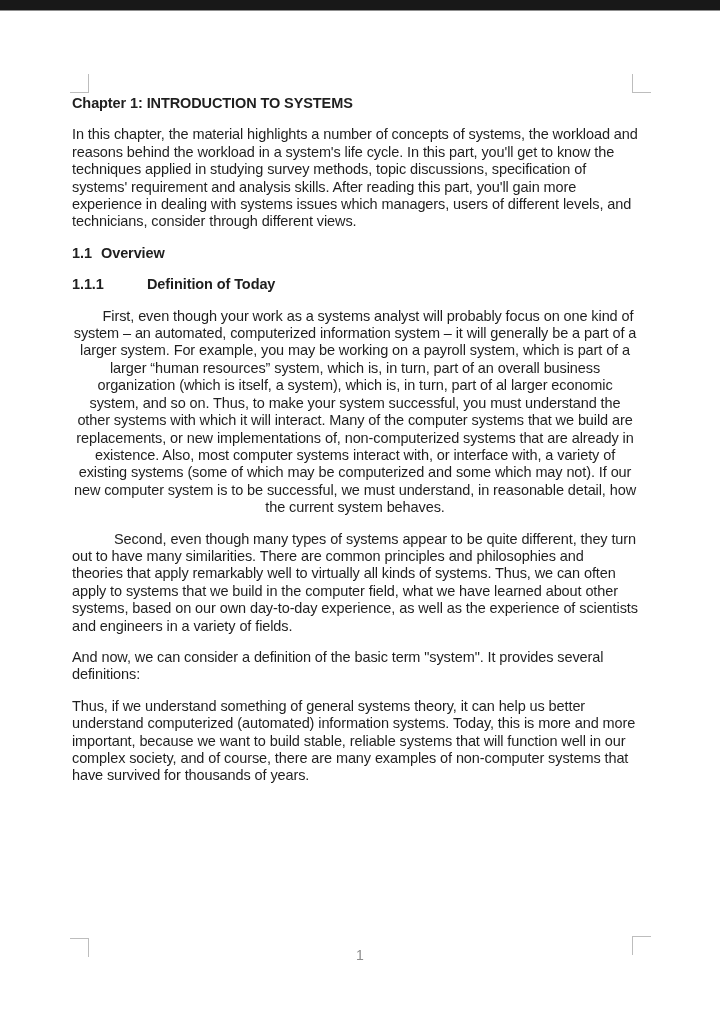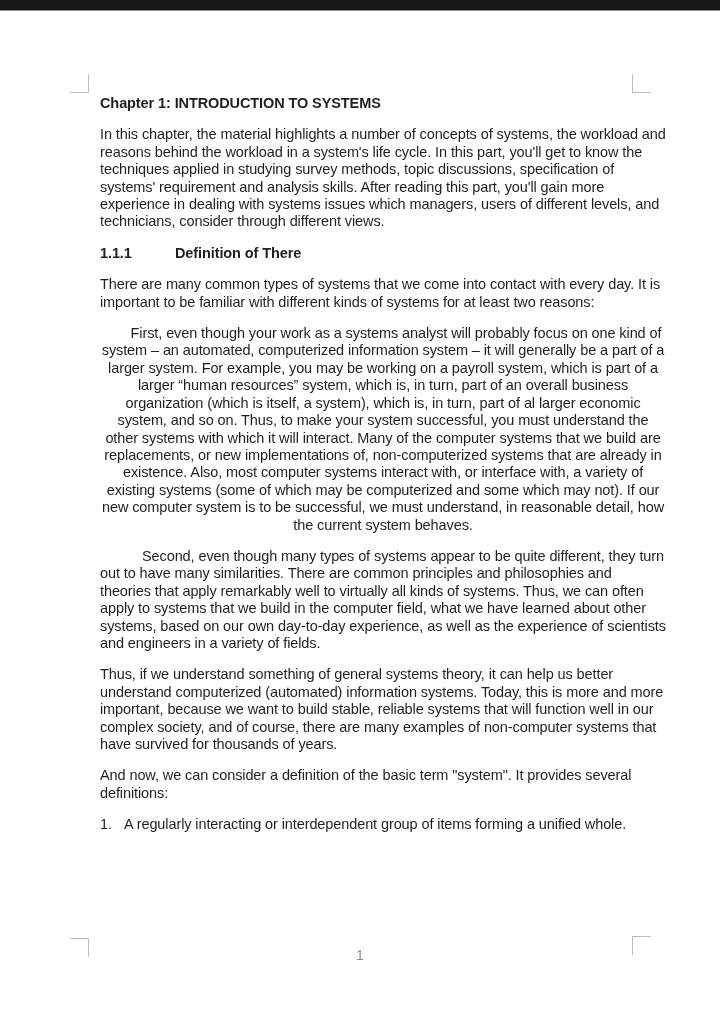--- a/index.html
+++ b/index.html
@@ -9,21 +9,21 @@
     background:#ffffff;
     overflow:hidden;
     font-family:"Liberation Sans", sans-serif;
     color:#1f1f1f;
   }
   .top-bar{
     position:absolute;top:0;left:0;width:720px;height:10px;
     background:#181818;border-bottom:1px solid #8f8f8f;
   }
   .content{
-    position:absolute;top:95px;left:100px;width:566px;
+    position:absolute;top:95px;left:72px;width:566px;
     font-size:14.5px;line-height:17.4px;letter-spacing:-0.1px;
     text-align:left;
   }
   .content p{margin:0 0 14px 0;}
   .bold{font-weight:700;}
   .indent-sm{text-indent:26px;text-align:center;}
   .indent-lg{text-indent:42px;}
   .hnum-1{display:inline-block;width:29px;}
   .hnum-2{display:inline-block;width:75px;}
   .linum{display:inline-block;width:24px;}
@@ -48,33 +48,32 @@
   <div class="mark mark-tr"></div>
   <div class="mark mark-bl"></div>
   <div class="mark mark-br"></div>
 
   <div class="content">
 
     <p class="bold">Chapter 1: INTRODUCTION TO SYSTEMS</p>
 
     <p>In this chapter, the material highlights a number of concepts of systems, the workload and reasons behind the workload in a system's life cycle. In this part, you'll get to know the techniques applied in studying survey methods, topic discussions, specification of systems' requirement and analysis skills. After reading this part, you'll gain more experience in dealing with systems issues which managers, users of different levels, and technicians, consider through different views.</p>
 
+    <p class="bold"><span class="hnum-1">1.1</span><span>Overview</span></p>
 
-    <p class="bold"><span class="hnum-2">1.1.1</span><span>Definition of There</span></p>
+    <p class="bold"><span class="hnum-2">1.1.1</span><span>Definition of Today</span></p>
 
-    <p>There are many common types of systems that we come into contact with every day. It is important to be familiar with different kinds of systems for at least two reasons:</p>
 
     <p class="indent-sm">First, even though your work as a systems analyst will probably focus on one kind of system – an automated, computerized information system – it will generally be a part of a larger system. For example, you may be working on a payroll system, which is part of a larger “human resources” system, which is, in turn, part of an overall business organization (which is itself, a system), which is, in turn, part of al larger economic system, and so on. Thus, to make your system successful, you must understand the other systems with which it will interact. Many of the computer systems that we build are replacements, or new implementations of, non-computerized systems that are already in existence. Also, most computer systems interact with, or interface with, a variety of existing systems (some of which may be computerized and some which may not). If our new computer system is to be successful, we must understand, in reasonable detail, how the current system behaves.</p>
 
     <p class="indent-lg">Second, even though many types of systems appear to be quite different, they turn out to have many similarities. There are common principles and philosophies and theories that apply remarkably well to virtually all kinds of systems. Thus, we can often apply to systems that we build in the computer field, what we have learned about other systems, based on our own day-to-day experience, as well as the experience of scientists and engineers in a variety of fields.</p>
 
+    <p>And now, we can consider a definition of the basic term "system". It provides several definitions:</p>
+
     <p>Thus, if we understand something of general systems theory, it can help us better understand computerized (automated) information systems. Today, this is more and more important, because we want to build stable, reliable systems that will function well in our complex society, and of course, there are many examples of non-computer systems that have survived for thousands of years.</p>
 
-    <p>And now, we can consider a definition of the basic term "system". It provides several definitions:</p>
-
-    <p><span class="linum">1.</span><span>A regularly interacting or interdependent group of items forming a unified whole.</span></p>
 
 
   </div>
 
   <div class="pageno">1</div>
 
 </div>
 
 </body></html>

